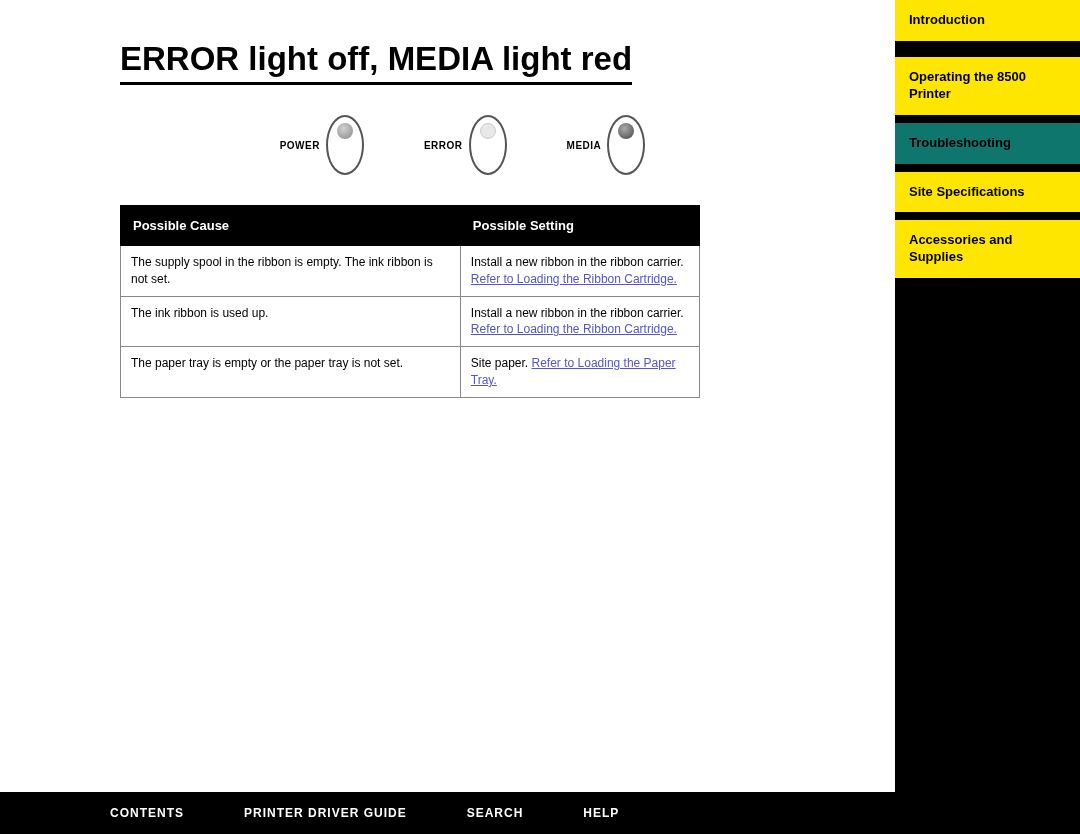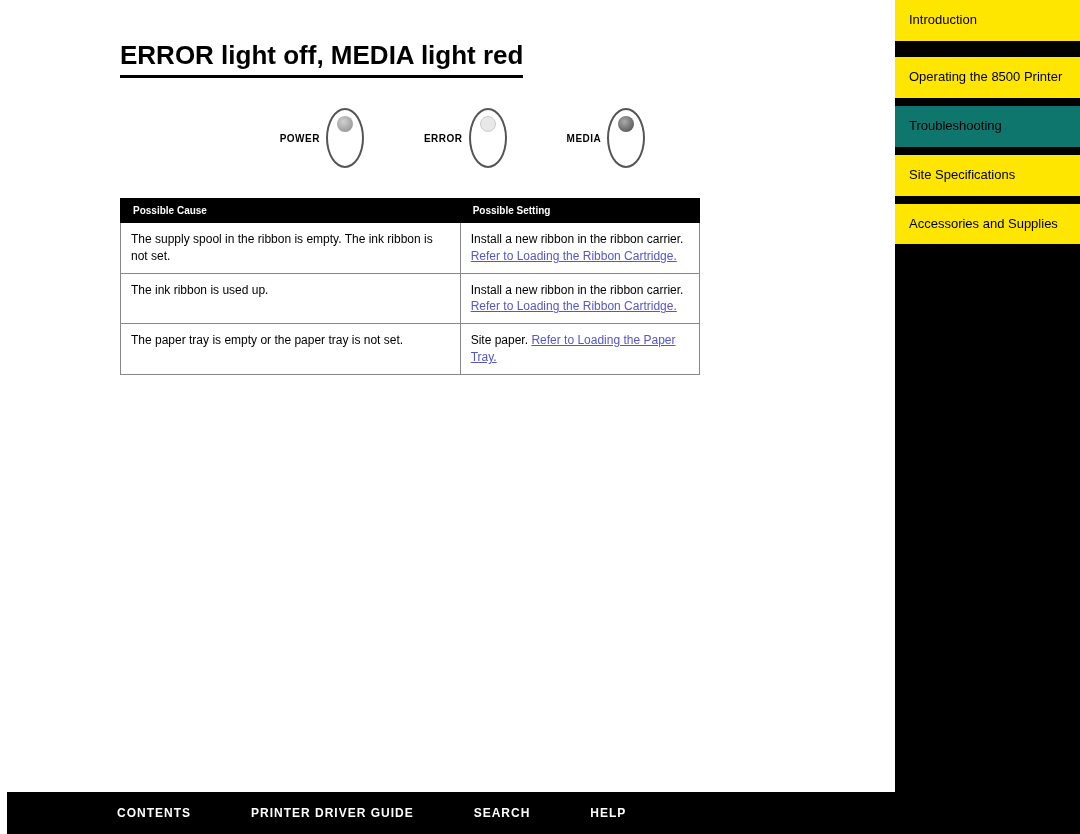--- a/index.html
+++ b/index.html
@@ -33,21 +33,21 @@
       background: #000000;
       display: flex;
       flex-direction: column;
       padding: 0;
     }
 
     
     .sidebar-item {
       padding: 12px 14px;
       font-size: 13px;
-      font-weight: normal;
+      font-weight: bold;
       color: #000;
       cursor: pointer;
       line-height: 1.3;
     }
 
     .sidebar-item.yellow {
       background: #FFE600;
       color: #000;
     }
 
@@ -57,21 +57,21 @@
     }
 
     .sidebar-item.black-gap {
       background: #000000;
       height: 8px;
       padding: 0;
     }
 
     
     .page-title {
-      font-size: 26px;
+      font-size: 33px;
       font-weight: bold;
       color: #000000;
       margin-bottom: 30px;
       border-bottom: 3px solid #000;
       padding-bottom: 4px;
       display: inline-block;
     }
 
     
     .lights-section {
@@ -132,23 +132,23 @@
     
     .data-table {
       width: 580px;
       border-collapse: collapse;
       margin-top: 5px;
     }
 
     .data-table th {
       background: #000;
       color: #fff;
-      padding: 6px 12px;
+      padding: 12px 12px;
       text-align: left;
-      font-size: 10px;
+      font-size: 13px;
       font-weight: bold;
       border: 1px solid #000;
     }
 
     .data-table td {
       padding: 8px 10px;
       border: 1px solid #888;
       vertical-align: top;
       font-size: 12px;
       line-height: 1.4;
@@ -162,21 +162,21 @@
     .link-text {
       color: #5555cc;
       text-decoration: underline;
       cursor: pointer;
     }
 
     
     .bottom-toolbar {
       position: absolute;
       bottom: 0;
-      left: 7px;
+      left: 0;
       width: 895px;
       height: 42px;
       background: #000;
       display: flex;
       align-items: center;
       padding: 0 20px;
     }
 
     .toolbar-btn {
       color: #fff;

